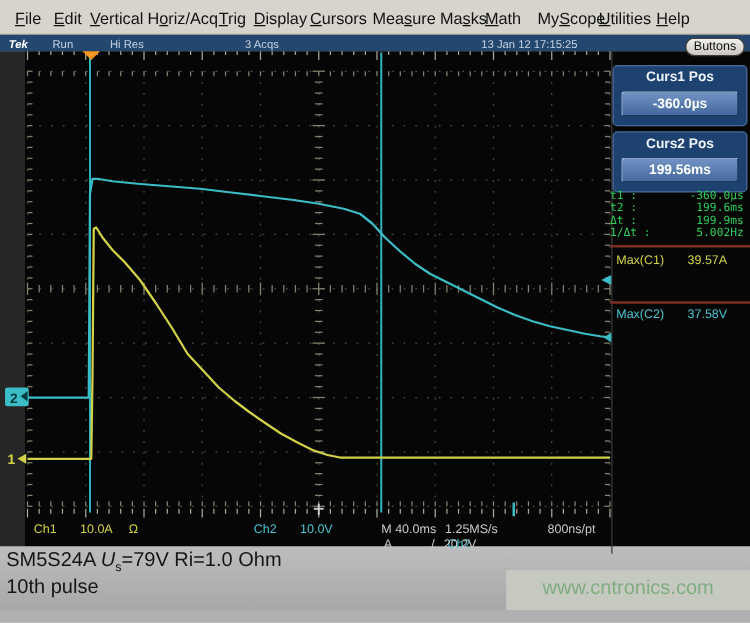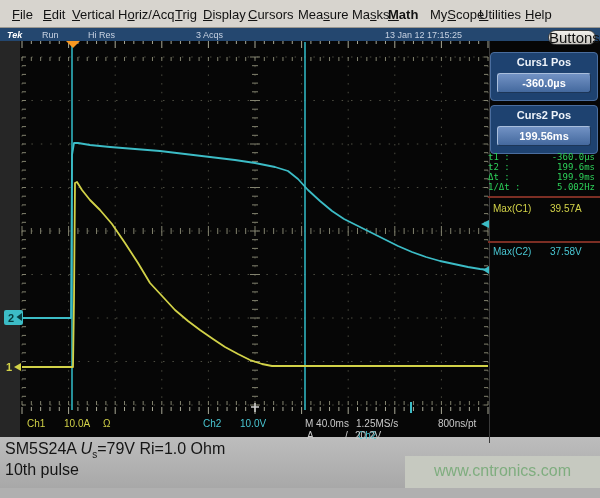--- a/index.html
+++ b/index.html
@@ -13,21 +13,21 @@
 
   
   .titlebar{position:absolute;left:0;top:28px;width:600px;height:13px;background:#24476f;}
   .tb{position:absolute;top:2px;font-size:9px;color:#c7d2e2;white-space:nowrap;}
   .tb-brand{left:7px;color:#ffffff;font-weight:bold;font-style:italic;}
   .tb-run{left:42px;}
   .tb-mode{left:88px;}
   .tb-acqs{left:196px;}
   .tb-date{left:385px;}
   .buttons-pill{position:absolute;left:548px;top:30px;width:48px;height:15px;background:linear-gradient(#f2f0ec,#c9c6c0);
-    border:1px solid #3c3c3c;border-radius:8px;font-size:15px;color:#111;line-height:13px;z-index:6;}
+    border:1px solid #3c3c3c;border-radius:8px;font-size:10px;color:#111;text-align:center;line-height:13px;z-index:6;}
 
   
   .leftstrip{position:absolute;left:0;top:41px;width:20px;height:403px;background:#262626;}
   .screen{position:absolute;left:20px;top:41px;width:580px;height:403px;background:#060606;}
   .bottomstrip{position:absolute;left:0;top:444px;width:600px;height:3px;background:#2a2a2a;}
   svg.overlay{position:absolute;left:0;top:28px;width:600px;height:420px;z-index:4;pointer-events:none;}
 
   
   .panel{position:absolute;left:490px;width:108px;height:49px;background:#1e4270;border:1px solid #4a6d9e;border-radius:4px;z-index:5;}
   .panel1{top:52px;}
@@ -69,21 +69,21 @@
   <div class="menubar" id="menubar">
       <div class="menu-item" style="left: 12px;"><span class="u">F</span>ile</div>
       <div class="menu-item" style="left: 43px;"><span class="u">E</span>dit</div>
       <div class="menu-item" style="left: 72px;"><span class="u">V</span>ertical</div>
       <div class="menu-item" style="left: 118px;">H<span class="u">o</span>riz/Acq</div>
       <div class="menu-item" style="left: 175px;"><span class="u">T</span>rig</div>
       <div class="menu-item" style="left: 203px;"><span class="u">D</span>isplay</div>
       <div class="menu-item" style="left: 248px;"><span class="u">C</span>ursors</div>
       <div class="menu-item" style="left: 298px;">Mea<span class="u">s</span>ure</div>
       <div class="menu-item" style="left: 352px;">Ma<span class="u">s</span>ks</div>
-      <div class="menu-item" style="left: 388px; font-weight: bold;"><span class="u">M</span>ath</div>
+      <div class="menu-item" style="left: 388px;"><span class="u">M</span>ath</div>
       <div class="menu-item" style="left: 430px;">My<span class="u">S</span>cope</div>
       <div class="menu-item" style="left: 479px;"><span class="u">U</span>tilities</div>
       <div class="menu-item" style="left: 525px;"><span class="u">H</span>elp</div>
     </div>
 
   <div class="titlebar">
     <span class="tb tb-brand">Tek</span>
     <span class="tb tb-run">Run</span>
     <span class="tb tb-mode">Hi Res</span>
     <span class="tb tb-acqs">3 Acqs</span>

